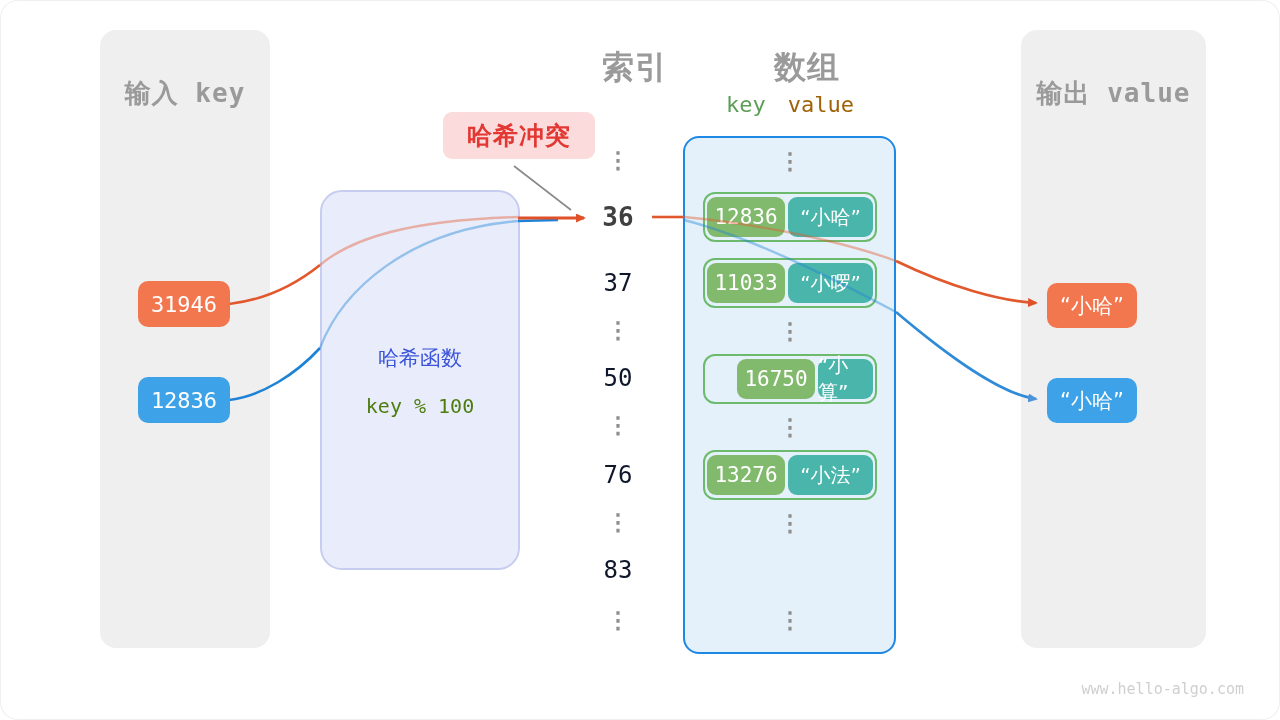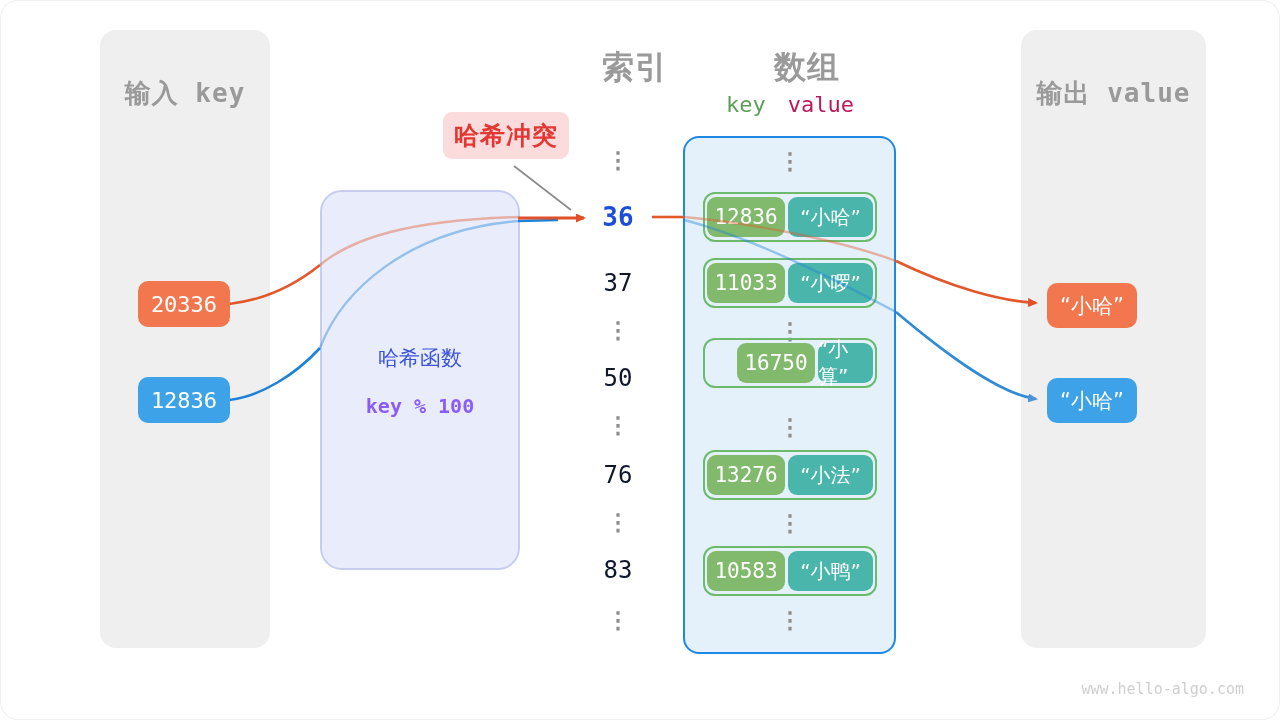--- a/index.html
+++ b/index.html
@@ -30,48 +30,47 @@
     position:absolute;left:320px;top:190px;width:200px;height:380px;
     background:#e9edfb;border:2px solid #c7cdf1;border-radius:22px;z-index:1;
     box-sizing:border-box;
   }
   .hash-title{
     position:absolute;left:320px;top:344px;width:200px;text-align:center;
     color:#3a53d9;font-size:21px;font-weight:500;z-index:2;
   }
   .hash-formula{
     position:absolute;left:320px;top:394px;width:200px;text-align:center;
-    color:#8b5cf6;font-size:20px;z-index:2;
+    color:#4d7c0f;font-size:20px;z-index:2;
     font-family:"DejaVu Sans Mono","Liberation Mono",monospace;
-    font-weight:bold;
   }
   .collision{
-    position:absolute;left:443px;top:112px;width:126px;height:47px;
+    position:absolute;left:443px;top:112px;width:152px;height:47px;
     background:#fbdbdb;border-radius:9px;display:flex;align-items:center;justify-content:center;
     color:#e23732;font-weight:bold;font-size:25px;z-index:4;letter-spacing:1px;
   }
   .idx-item{
     position:absolute;transform:translate(-50%,-50%);
     font-family:"DejaVu Sans Mono","Liberation Mono",monospace;
     font-size:24px;color:#0f172a;z-index:2;line-height:1;
   }
-  .idx-item.bold{font-weight:bold;color:#1d4ed8;font-size:26px;}
+  .idx-item.bold{font-weight:bold;color:#404040;font-size:26px;}
   .dots{font-size:23px;font-weight:bold;color:#8f8f8f;letter-spacing:0;line-height:0.9;}
   .array-panel{
     position:absolute;left:683px;top:136px;width:213px;height:518px;
     background:#e4f1fa;border:2.5px solid #1e88e5;border-radius:16px;
     box-sizing:border-box;z-index:1;
   }
   .kv-header{
     position:absolute;top:92px;left:790px;transform:translateX(-50%);
     font-family:"DejaVu Sans Mono","Liberation Mono",monospace;
     font-size:22px;font-weight:500;z-index:2;white-space:nowrap;
   }
   .kv-header .k{color:#5c9e57;margin-right:22px;}
-  .kv-header .v{color:#be185d;}
+  .kv-header .v{color:#a16207;}
   .array-row{
     position:absolute;left:703px;width:174px;height:50px;
     border:2px solid #6cbb6c;border-radius:12px;box-sizing:border-box;
     display:flex;align-items:center;gap:3px;padding:2px;z-index:2;background:transparent;
   }
   .cell{
     height:40px;border-radius:9px;display:flex;align-items:center;justify-content:center;
     color:#fff;
   }
   .cell.key{flex:0 0 78px;background:#82ba6d;
@@ -98,21 +97,21 @@
     <div class="panel-title">输入 key</div>
   </div>
 
   <div class="gray-panel" style="left:995px;width:185px;margin-left:26px;">
     <div class="panel-title">输出 value</div>
   </div>
 
   <div class="col-title" style="left:618px;">索引</div>
   <div class="col-title" style="left:790px;">数组</div>
 
-  <div class="key-box" style="top:281px;background:#F3774E;">20336</div>
+  <div class="key-box" style="top:281px;background:#F3774E;">31946</div>
   <div class="key-box" style="top:377px;background:#3DA2E7;">12836</div>
 
   <div class="hash-box"></div>
   <div class="hash-title">哈希函数</div>
   <div class="hash-formula">key % 100</div>
 
   <div class="collision">哈希冲突</div>
 
   <div class="idx-item dots" style="left:618px;top:160px;">⋮</div>
   <div class="idx-item bold" style="left:618px;top:217px;">36</div>
@@ -138,31 +137,27 @@
   <div class="arr-dots idx-item dots" style="top:620px;">⋮</div>
 
   <div class="array-row" style="top:192px;">
     <div class="cell key">12836</div>
     <div class="cell val">“小哈”</div>
   </div>
   <div class="array-row" style="top:258px;">
     <div class="cell key">11033</div>
     <div class="cell val">“小啰”</div>
   </div>
-  <div class="array-row" style="top:338px;padding-left:32px;">
+  <div class="array-row" style="top:354px;padding-left:32px;">
     <div class="cell key">16750</div>
     <div class="cell val">“小算”</div>
   </div>
   <div class="array-row" style="top:450px;">
     <div class="cell key">13276</div>
     <div class="cell val">“小法”</div>
-  </div>
-  <div class="array-row" style="top:546px;">
-    <div class="cell key">10583</div>
-    <div class="cell val">“小鸭”</div>
   </div>
 
   <div class="out-box" style="top:283px;background:#F3774E;">“小哈”</div>
   <div class="out-box" style="top:378px;background:#3DA2E7;">“小哈”</div>
 
   <div class="watermark">www.hello-algo.com</div>
 
   <svg id="curves" width="1280" height="720" viewBox="0 0 1280 720">
     <defs>
       <marker id="ah-orange" markerWidth="11" markerHeight="9" refX="8" refY="4.5" orient="auto" markerUnits="userSpaceOnUse">

